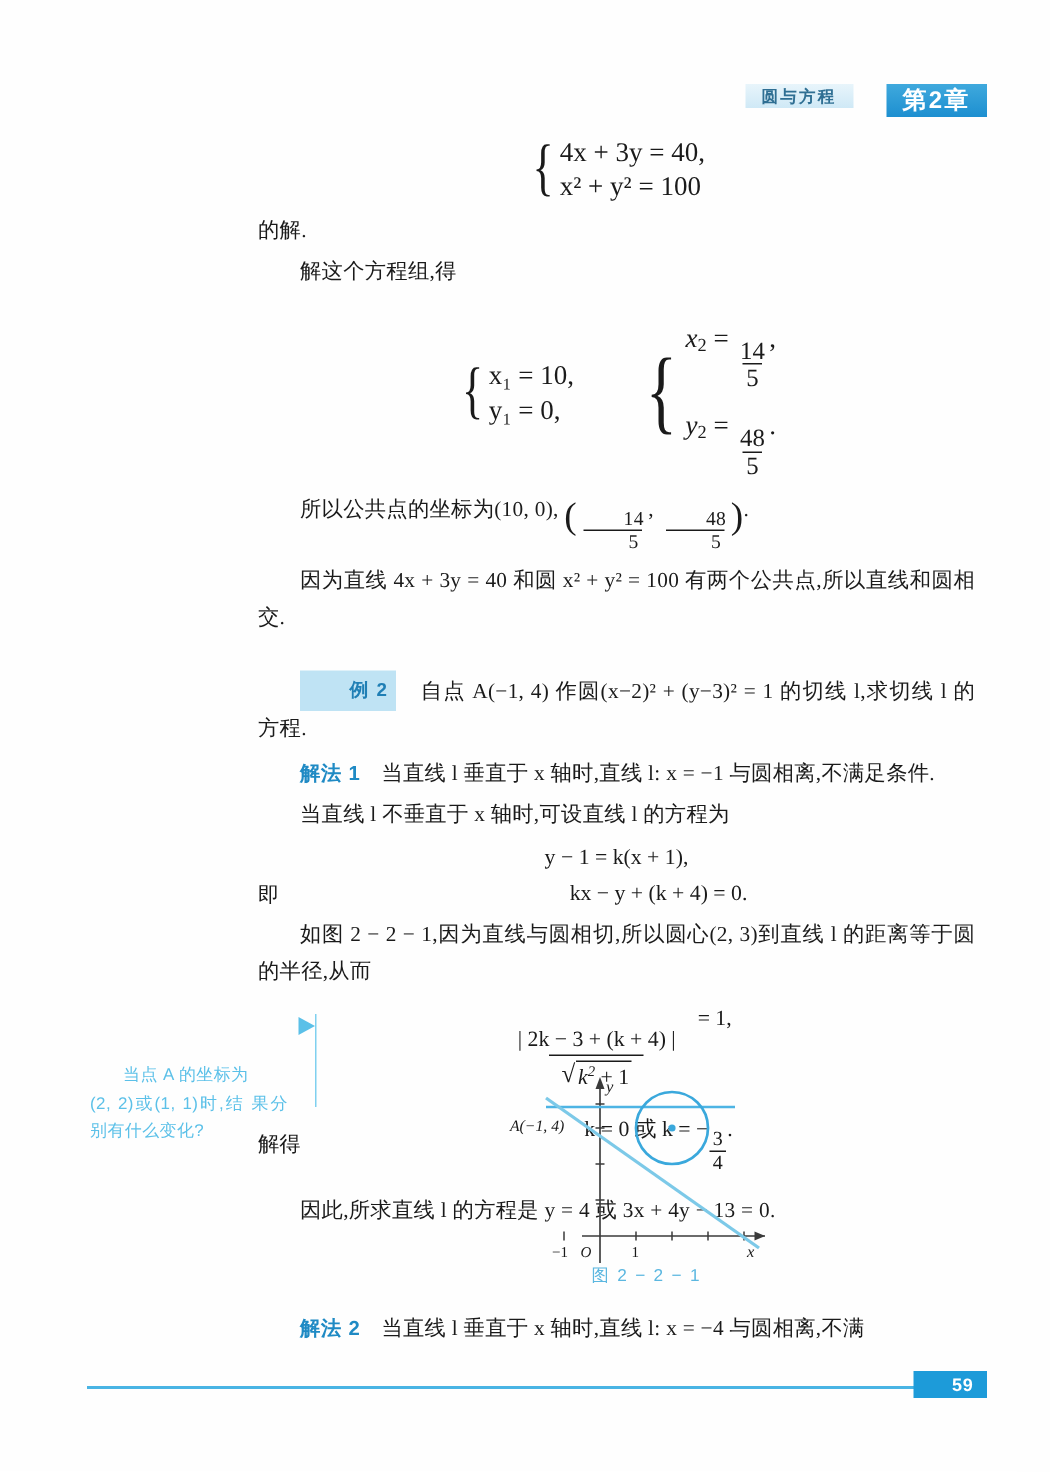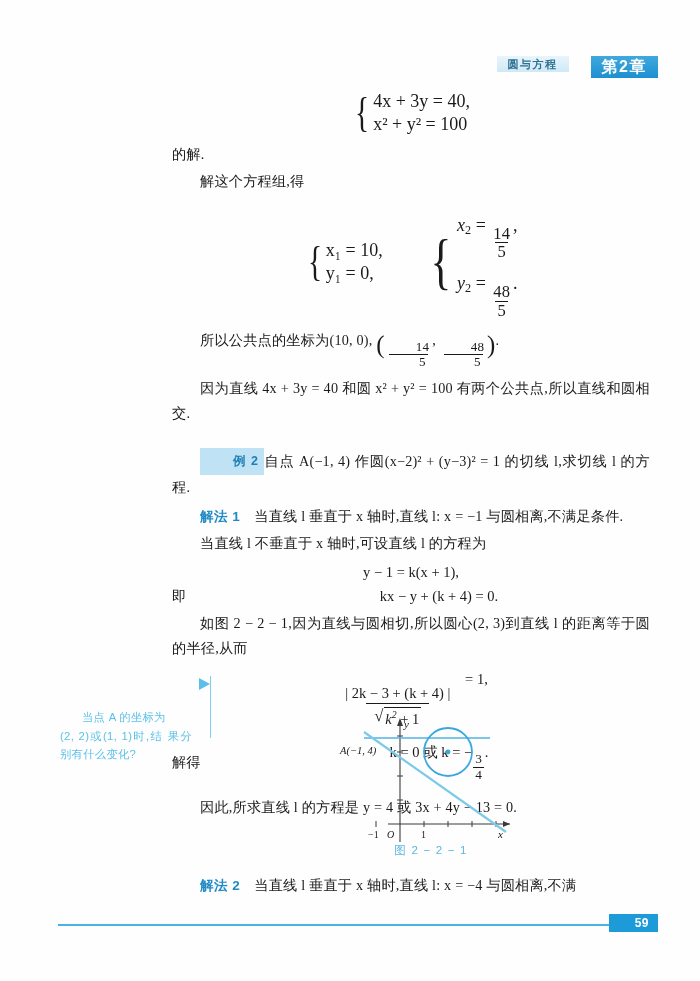--- a/index.html
+++ b/index.html
@@ -85,20 +85,21 @@
 
   .exno {
     display: inline-block;
     background: #bfe3f4;
     color: #1f7fb5;
     font-family: "Liberation Sans", sans-serif;
     font-weight: bold;
     font-size: 12.5px;
     padding: 1px 5px 1px 5px;
     letter-spacing: 1px;
+    margin-right: 16px;
     vertical-align: 1px;
   }
 
   
   .m { font-family: "Liberation Serif", serif; font-style: italic; }
   .sup { font-size: 0.68em; vertical-align: super; font-style: italic;}
   .sub { font-size: 0.68em; vertical-align: -0.22em; font-style: normal;}
 
   .eq-center {
     text-align: center;

